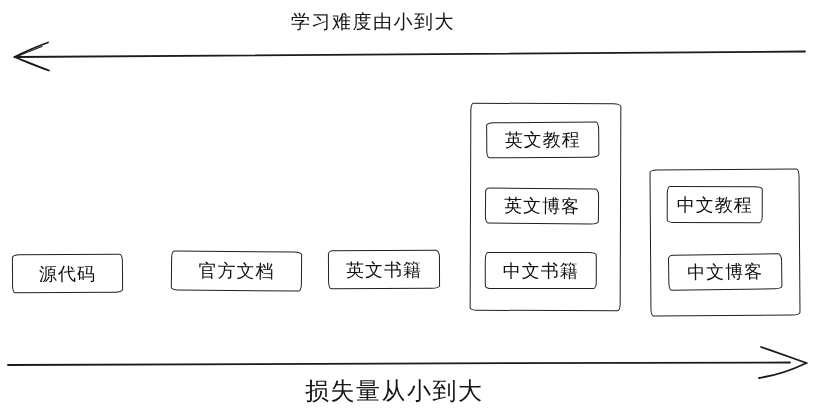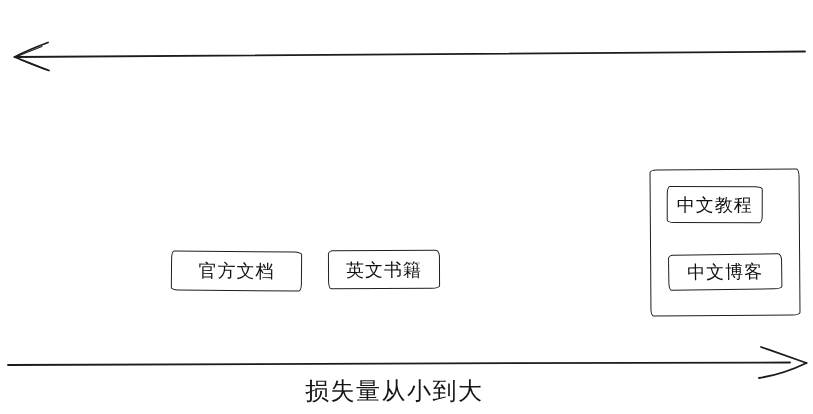--- a/index.html
+++ b/index.html
@@ -69,32 +69,47 @@
     <path d="M 14.5 57 C 25 61, 38 66.5, 49 70.5"></path>
     <path class="thin" d="M 20 59.5 C 30 63.5, 40 67.5, 47 70"></path>
   </svg>
 
   <svg class="arrow-layer" viewBox="0 0 813 414" aria-hidden="true">
     <path d="M 8 365 C 260 364.5, 530 362.5, 790 362.5"></path>
     <path d="M 761 347 C 777 352.5, 794 358.5, 806.5 363"></path>
     <path d="M 806.5 363 C 793 369.5, 776 375.5, 759 378"></path>
   </svg>
 
+  <div class="axis-label" style="left:290px; top:9px; width:166px;">学习难度由小到大</div>
 
   <div class="axis-label" style="left:305px; top:375px; width:168px; font-size:24px;">损失量从小到大</div>
 
+  <div class="sketch-box r1" style="left:12px; top:254px; width:111px; height:39px; transform:rotate(-0.4deg);">
+    <span>源代码</span>
+  </div>
 
   <div class="sketch-box r2" style="left:171px; top:251px; width:131px; height:40px; transform:rotate(0.5deg);">
     <span>官方文档</span>
   </div>
 
   <div class="sketch-box r3" style="left:328px; top:250px; width:112px; height:39px; transform:rotate(-0.3deg);">
     <span>英文书籍</span>
   </div>
 
+  <div class="sketch-box group r2" style="left:470px; top:103px; width:151px; height:208px; transform:rotate(0.2deg);">
+    <div class="sketch-box r1" style="left:15px; top:18px; width:113px; height:36px; transform:rotate(-0.6deg);">
+      <span>英文教程</span>
+    </div>
+    <div class="sketch-box r3" style="left:14px; top:84px; width:114px; height:36px; transform:rotate(0.4deg);">
+      <span>英文博客</span>
+    </div>
+    <div class="sketch-box r2" style="left:14px; top:148px; width:112px; height:37px; transform:rotate(-0.3deg);">
+      <span>中文书籍</span>
+    </div>
+  </div>
 
   <div class="sketch-box group r1" style="left:650px; top:169px; width:150px; height:147px; transform:rotate(-0.4deg);">
     <div class="sketch-box r2" style="left:16px; top:16px; width:96px; height:37px; transform:rotate(0.5deg);">
       <span>中文教程</span>
     </div>
     <div class="sketch-box r3" style="left:17px; top:84px; width:114px; height:36px; transform:rotate(-0.4deg);">
       <span>中文博客</span>
     </div>
   </div>
 

